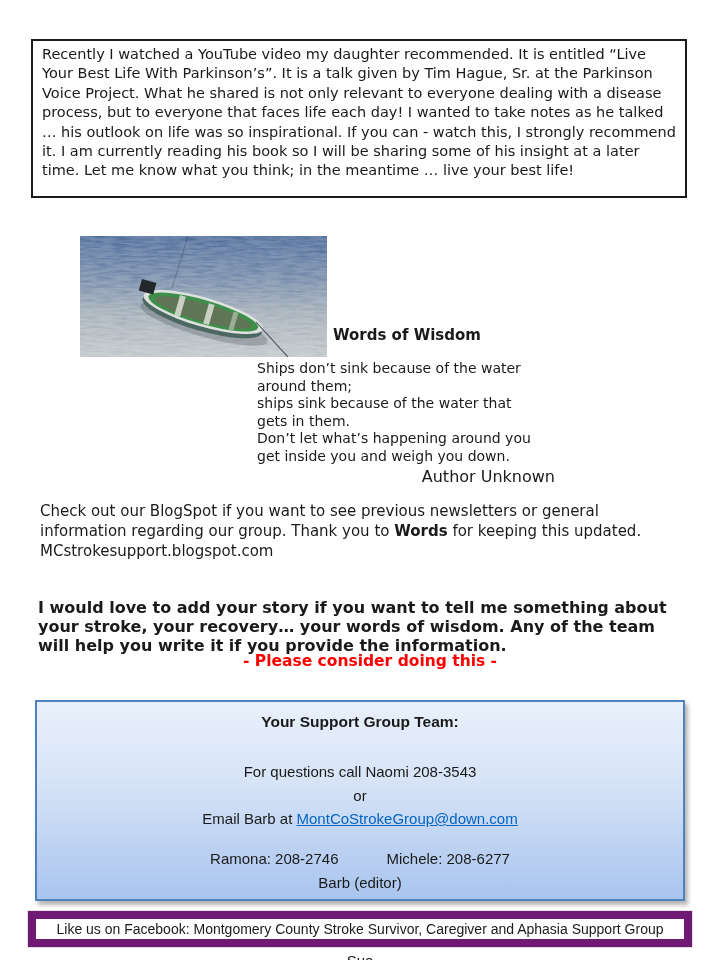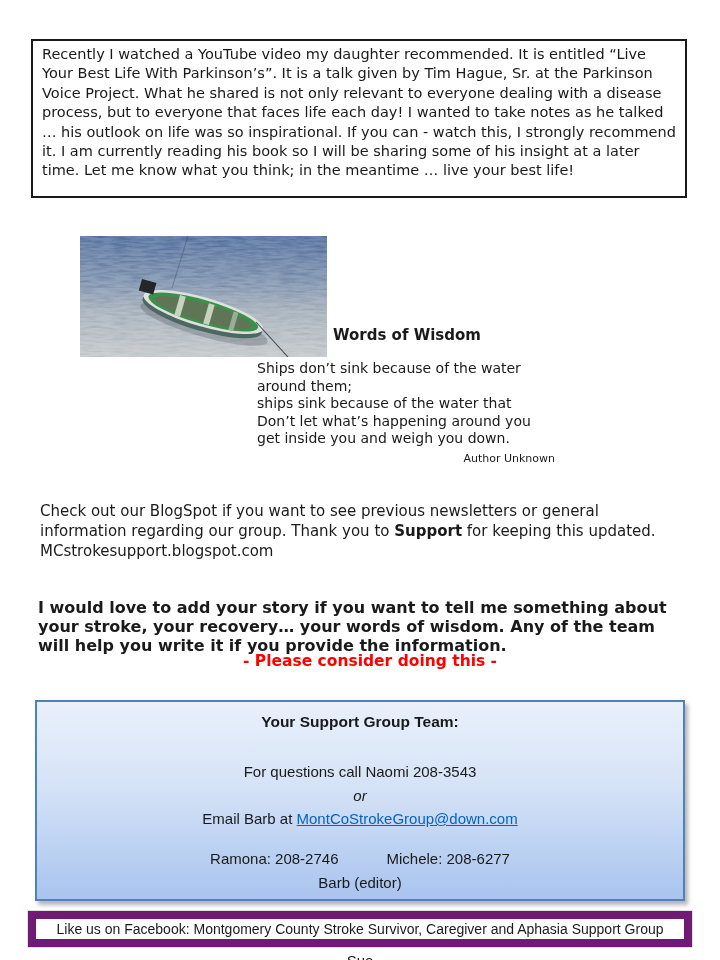--- a/index.html
+++ b/index.html
@@ -42,21 +42,21 @@
 
   .quote-block {
     position: absolute;
     left: 257px; top: 360px;
     width: 314px;
     font-size: 14px;
     line-height: 17.6px;
   }
   .quote-attribution {
     margin-top: 2px;
-    font-size: 11px;
+    font-size: 16px;
     text-align: right;
     padding-right: 16px;
   }
 
   .blog-para {
     position: absolute;
     left: 40px; top: 501px;
     width: 646px;
     font-size: 15px;
     line-height: 20px;
@@ -94,21 +94,21 @@
     font-size: 15px;
     padding-left: 48px;
   }
   .team-row {
     position: absolute;
     left: 0; width: 100%;
     text-align: center;
   }
   .team-title { top: 11px; font-weight: bold; font-size: 15.5px; }
   .team-phone-naomi { top: 61px; }
-  .team-or { top: 85px; font-style: italic; }
+  .team-or { top: 85px; }
   .team-email { top: 108px; }
   .team-phones { top: 148px; display: flex; justify-content: center; gap: 48px; }
   .team-names { top: 172px; display: flex; justify-content: center; gap: 22px; flex-direction: column; }
   .email-link {
     color: #0563c1;
     text-decoration: underline;
     cursor: pointer;
   }
 
   
@@ -166,27 +166,28 @@
       <line x1="176" y1="86" x2="208" y2="121" stroke="#222b31" stroke-width="1.1" opacity="0.8"></line>
     </svg>
   </div>
 
   <div class="wow-heading">Words of Wisdom</div>
 
   <div class="quote-block">
     <div>Ships don’t sink because of the water</div>
     <div>around them;</div>
     <div>ships sink because of the water that</div>
+    <div>gets in them.</div>
     <div>Don’t let what’s happening around you</div>
     <div>get inside you and weigh you down.</div>
     <div class="quote-attribution">Author Unknown</div>
   </div>
 
   <div class="blog-para">
-    <span>Check out our BlogSpot if you want to see previous newsletters or general information regarding our group. Thank you to </span><span class="bold-name">Support</span><span> for keeping this updated.</span>
+    <span>Check out our BlogSpot if you want to see previous newsletters or general information regarding our group. Thank you to </span><span class="bold-name">Words</span><span> for keeping this updated.</span>
     <div>MCstrokesupport.blogspot.com</div>
   </div>
 
   <div class="story-para">I would love to add your story if you want to tell me something about your stroke, your recovery… your words of wisdom. Any of the team will help you write it if you provide the information.</div>
   <div class="cta-line">- Please consider doing this -</div>
 
   <div class="team-box">
     <div class="team-row team-title">Your Support Group Team:</div>
     <div class="team-row team-phone-naomi">For questions call Naomi  208-3543</div>
     <div class="team-row team-or">or</div>

